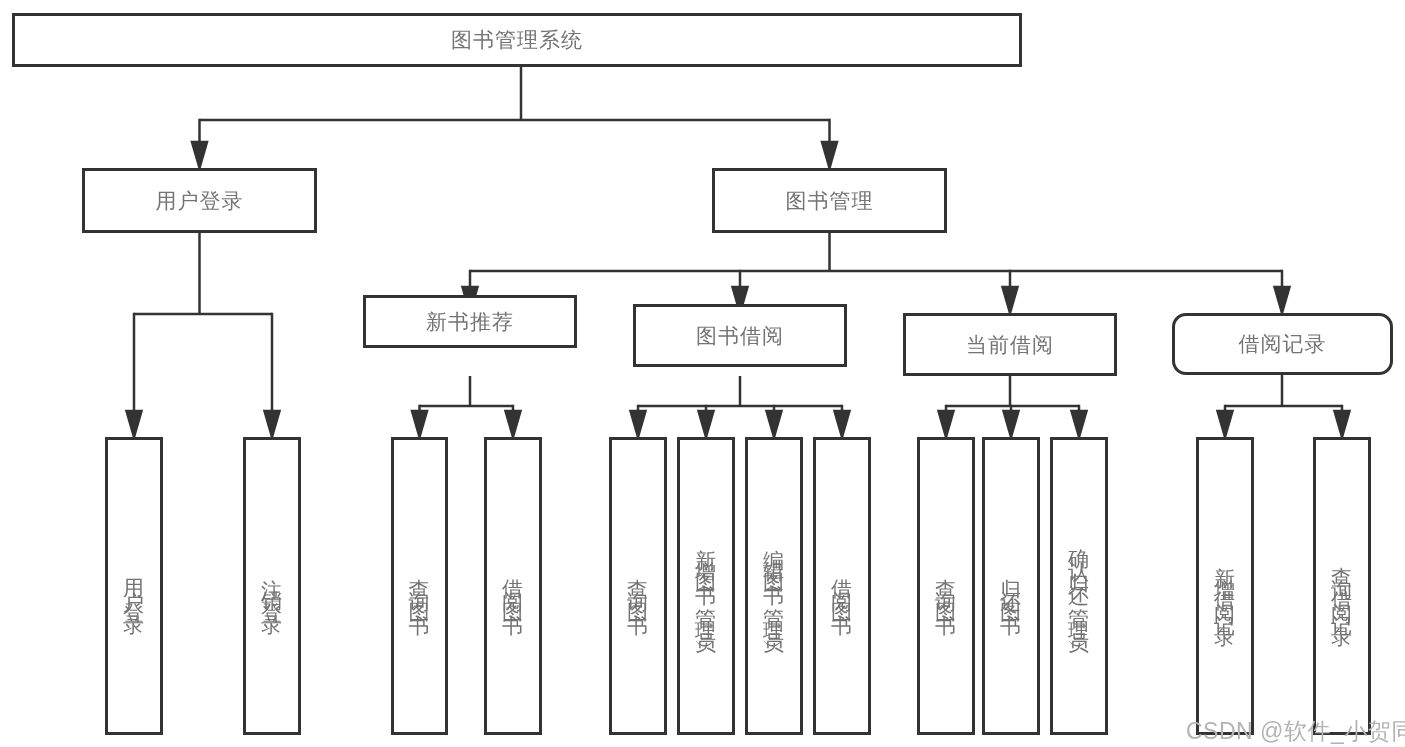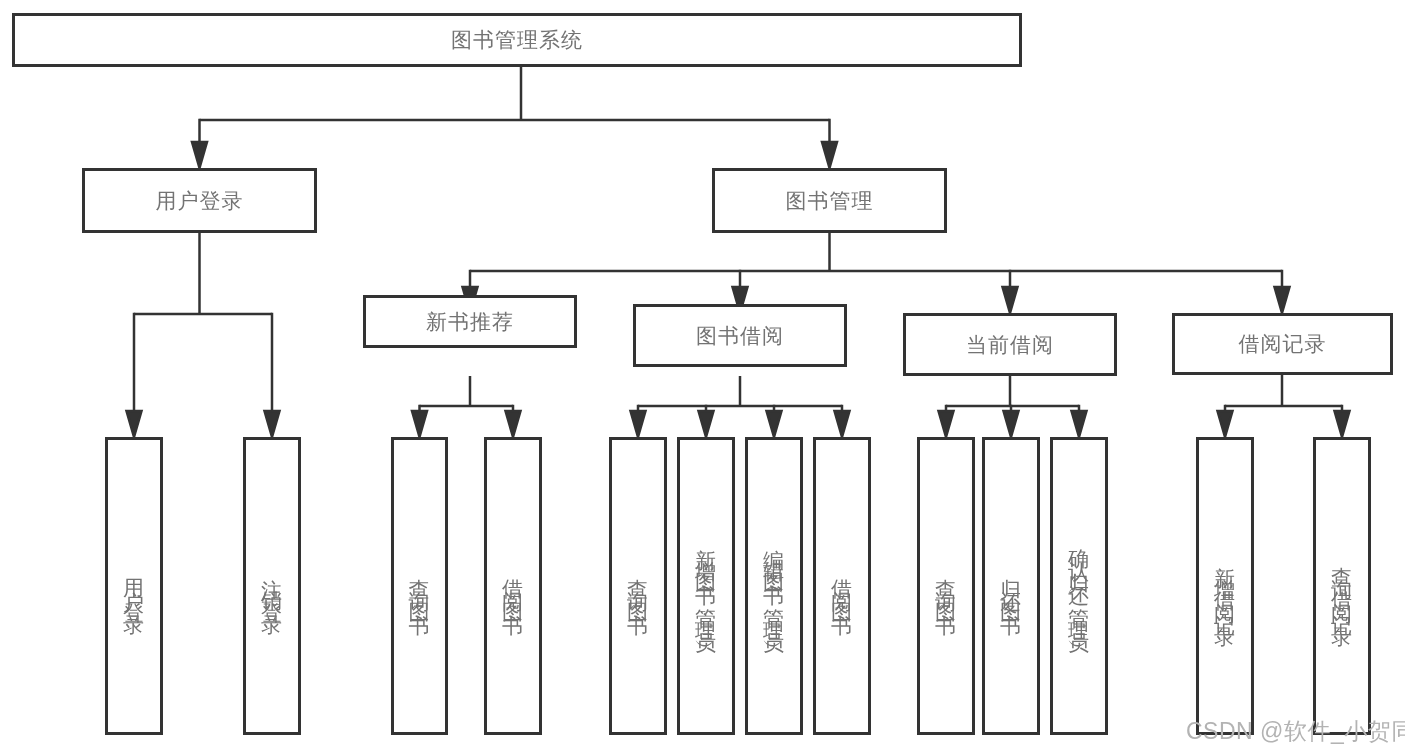--- a/index.html
+++ b/index.html
@@ -138,21 +138,21 @@
 
   <div class="box h" style="left:363px; top:295px; width:214px; height:53px;text-align:right;">
     <span>新书推荐</span>
   </div>
   <div class="box h" style="left:633px; top:304px; width:214px; height:63px;">
     <span>图书借阅</span>
   </div>
   <div class="box h" style="left:903px; top:313px; width:214px; height:63px;">
     <span>当前借阅</span>
   </div>
-  <div class="box h" style="left:1172px; top:313px; width:221px; height:62px;">
+  <div class="box h" style="left:1172px; top:313px; width:221px; height:62px;border-radius:14px;">
     <span>借阅记录</span>
   </div>
 
   <div class="box v" style="left:105px; top:437px; width:58px; height:298px;">
     <span>用户登录</span>
   </div>
   <div class="box v" style="left:243px; top:437px; width:58px; height:298px;">
     <span>注销登录</span>
   </div>
 

